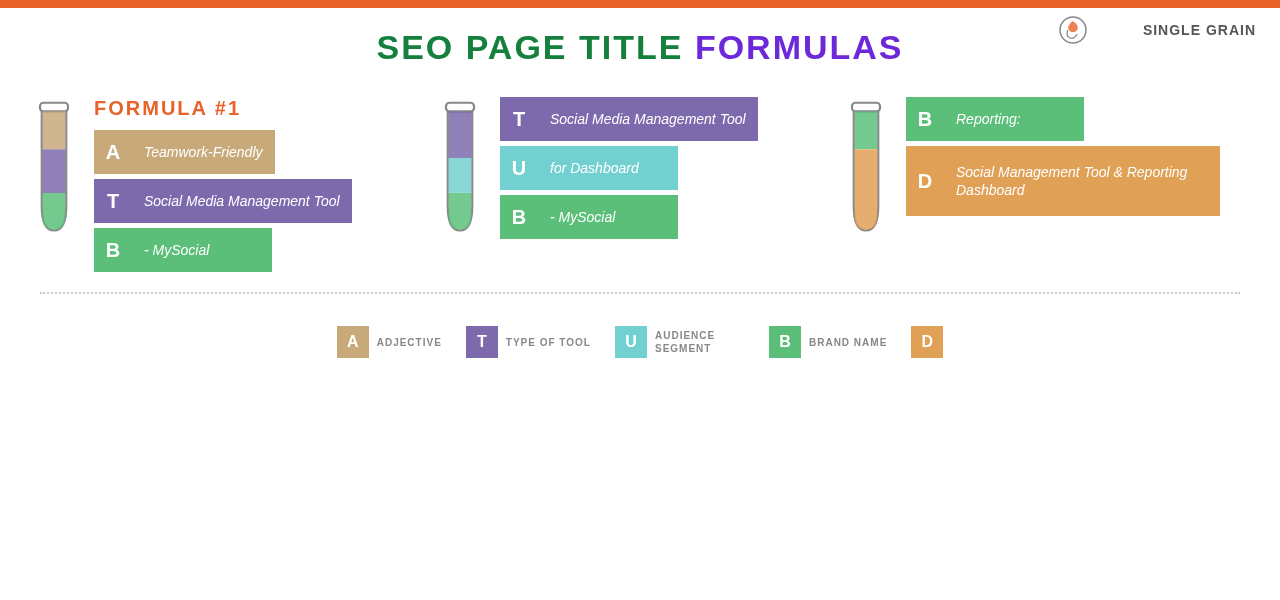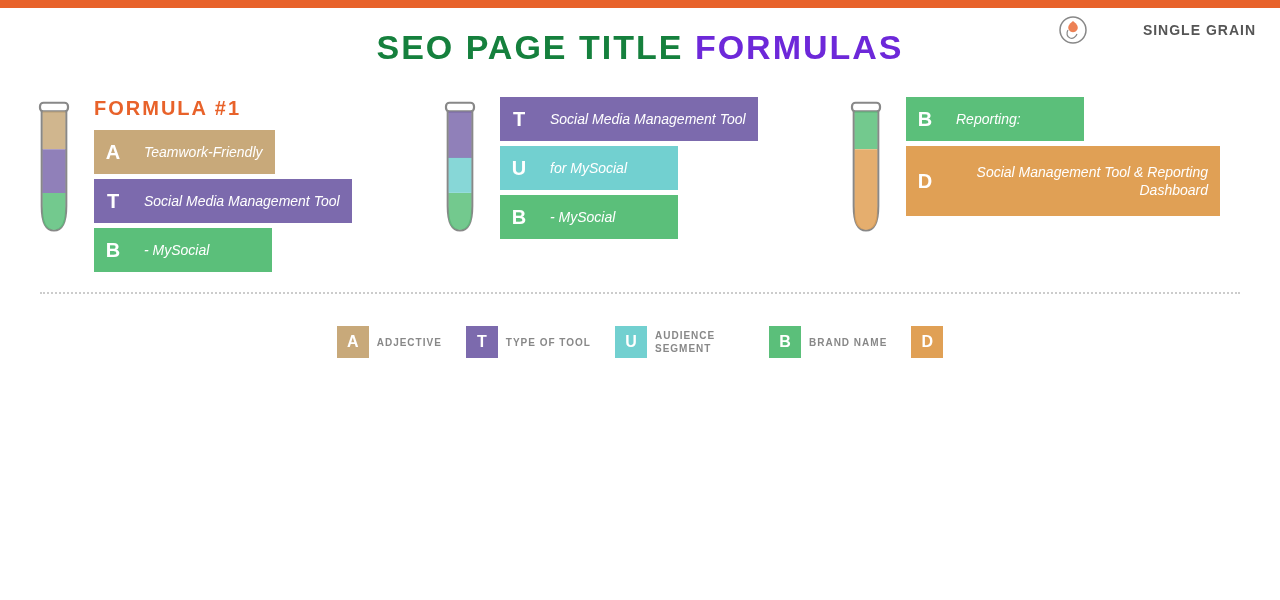--- a/index.html
+++ b/index.html
@@ -260,21 +260,21 @@
       </svg>
     </div>
     <div class="formula-content">
       <div class="formula-rows">
         <div class="formula-row">
           <div class="row-letter color-purple">T</div>
           <div class="row-text color-purple">Social Media Management Tool</div>
         </div>
         <div class="formula-row">
           <div class="row-letter color-light-teal">U</div>
-          <div class="row-text color-light-teal">for MySocial</div>
+          <div class="row-text color-light-teal">for Dashboard</div>
         </div>
         <div class="formula-row">
           <div class="row-letter color-green">B</div>
           <div class="row-text color-green">- MySocial</div>
         </div>
       </div>
     </div>
   </div>
 
   <div class="formula-block">
@@ -289,21 +289,21 @@
       </svg>
     </div>
     <div class="formula-content">
       <div class="formula-rows">
         <div class="formula-row">
           <div class="row-letter color-green">B</div>
           <div class="row-text color-green">Reporting:</div>
         </div>
         <div class="formula-row">
           <div class="row-letter color-orange">D</div>
-          <div class="row-text color-orange" style="min-height:70px;text-align:right;">Social Management Tool &amp; Reporting Dashboard</div>
+          <div class="row-text color-orange" style="min-height:70px;">Social Management Tool &amp; Reporting Dashboard</div>
         </div>
       </div>
     </div>
   </div>
 
 </div>
 
 <hr class="divider">
 
 <div class="legend">

